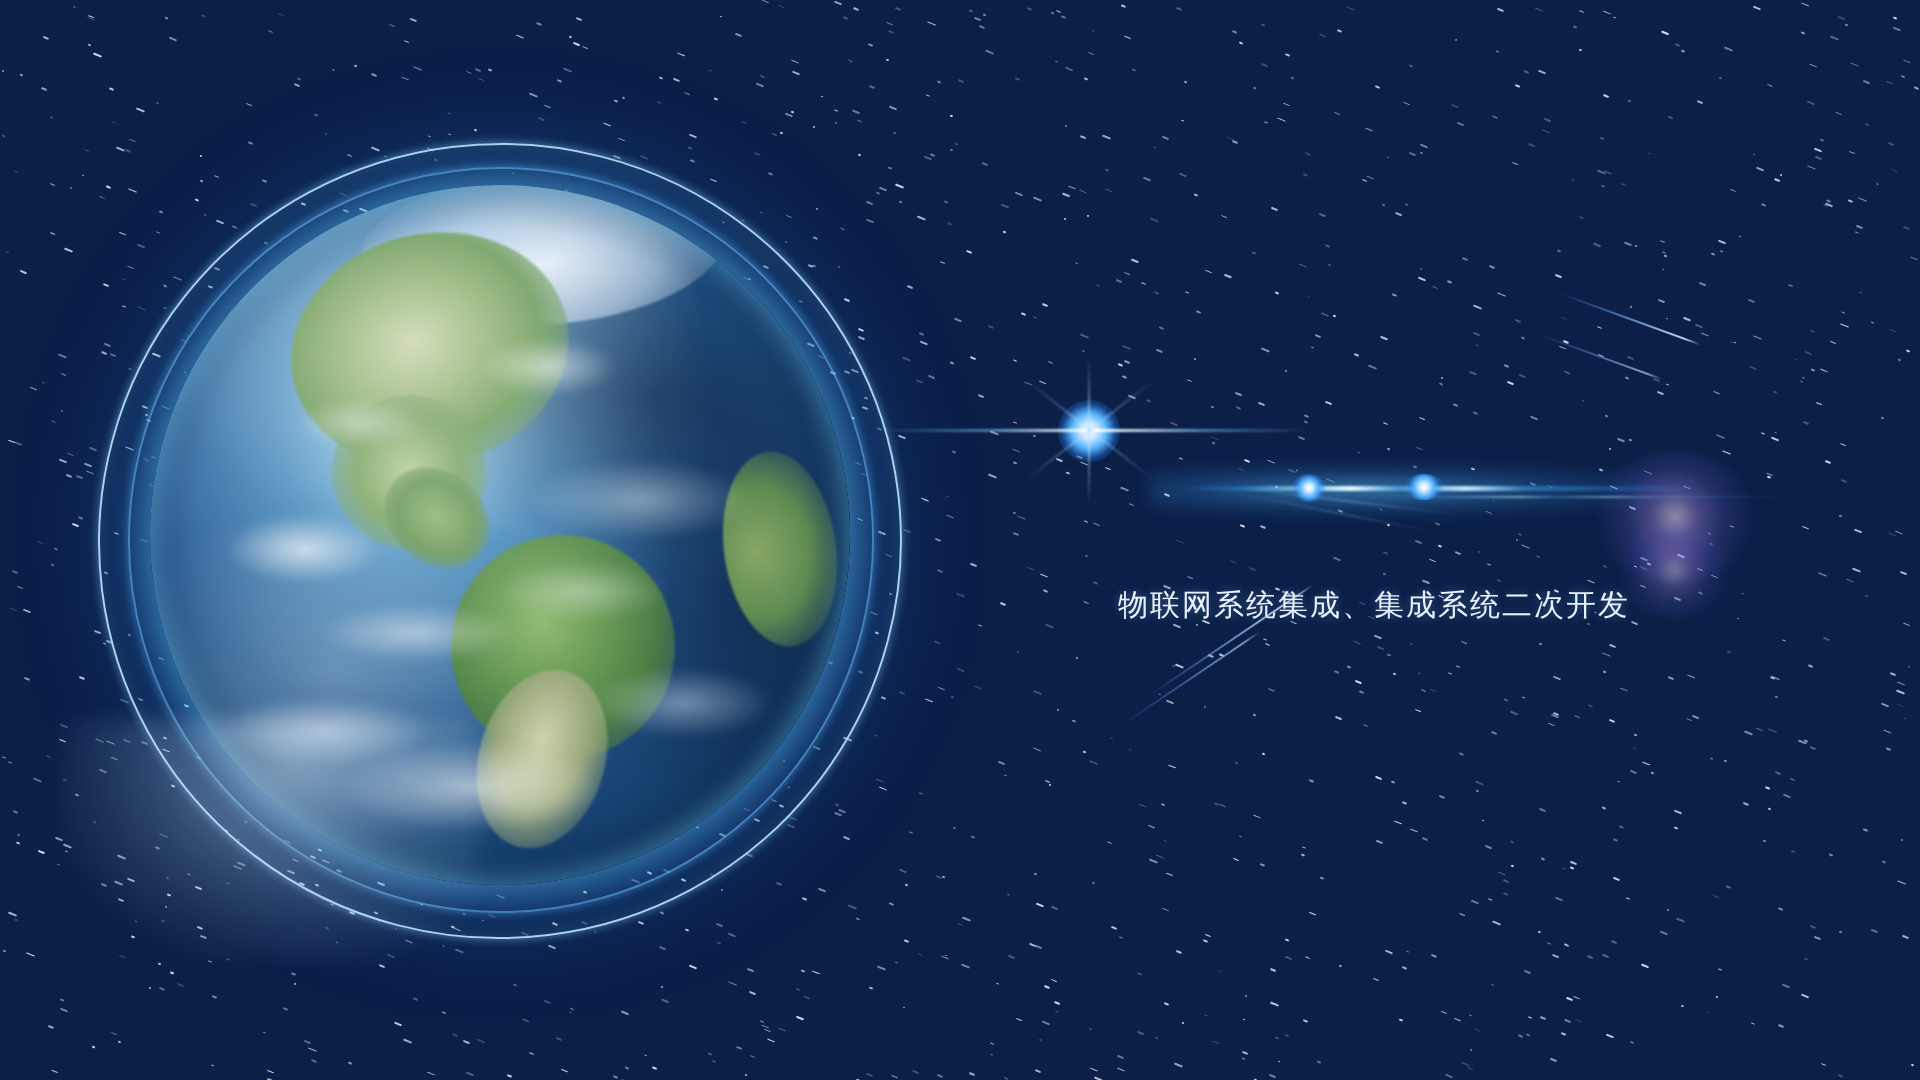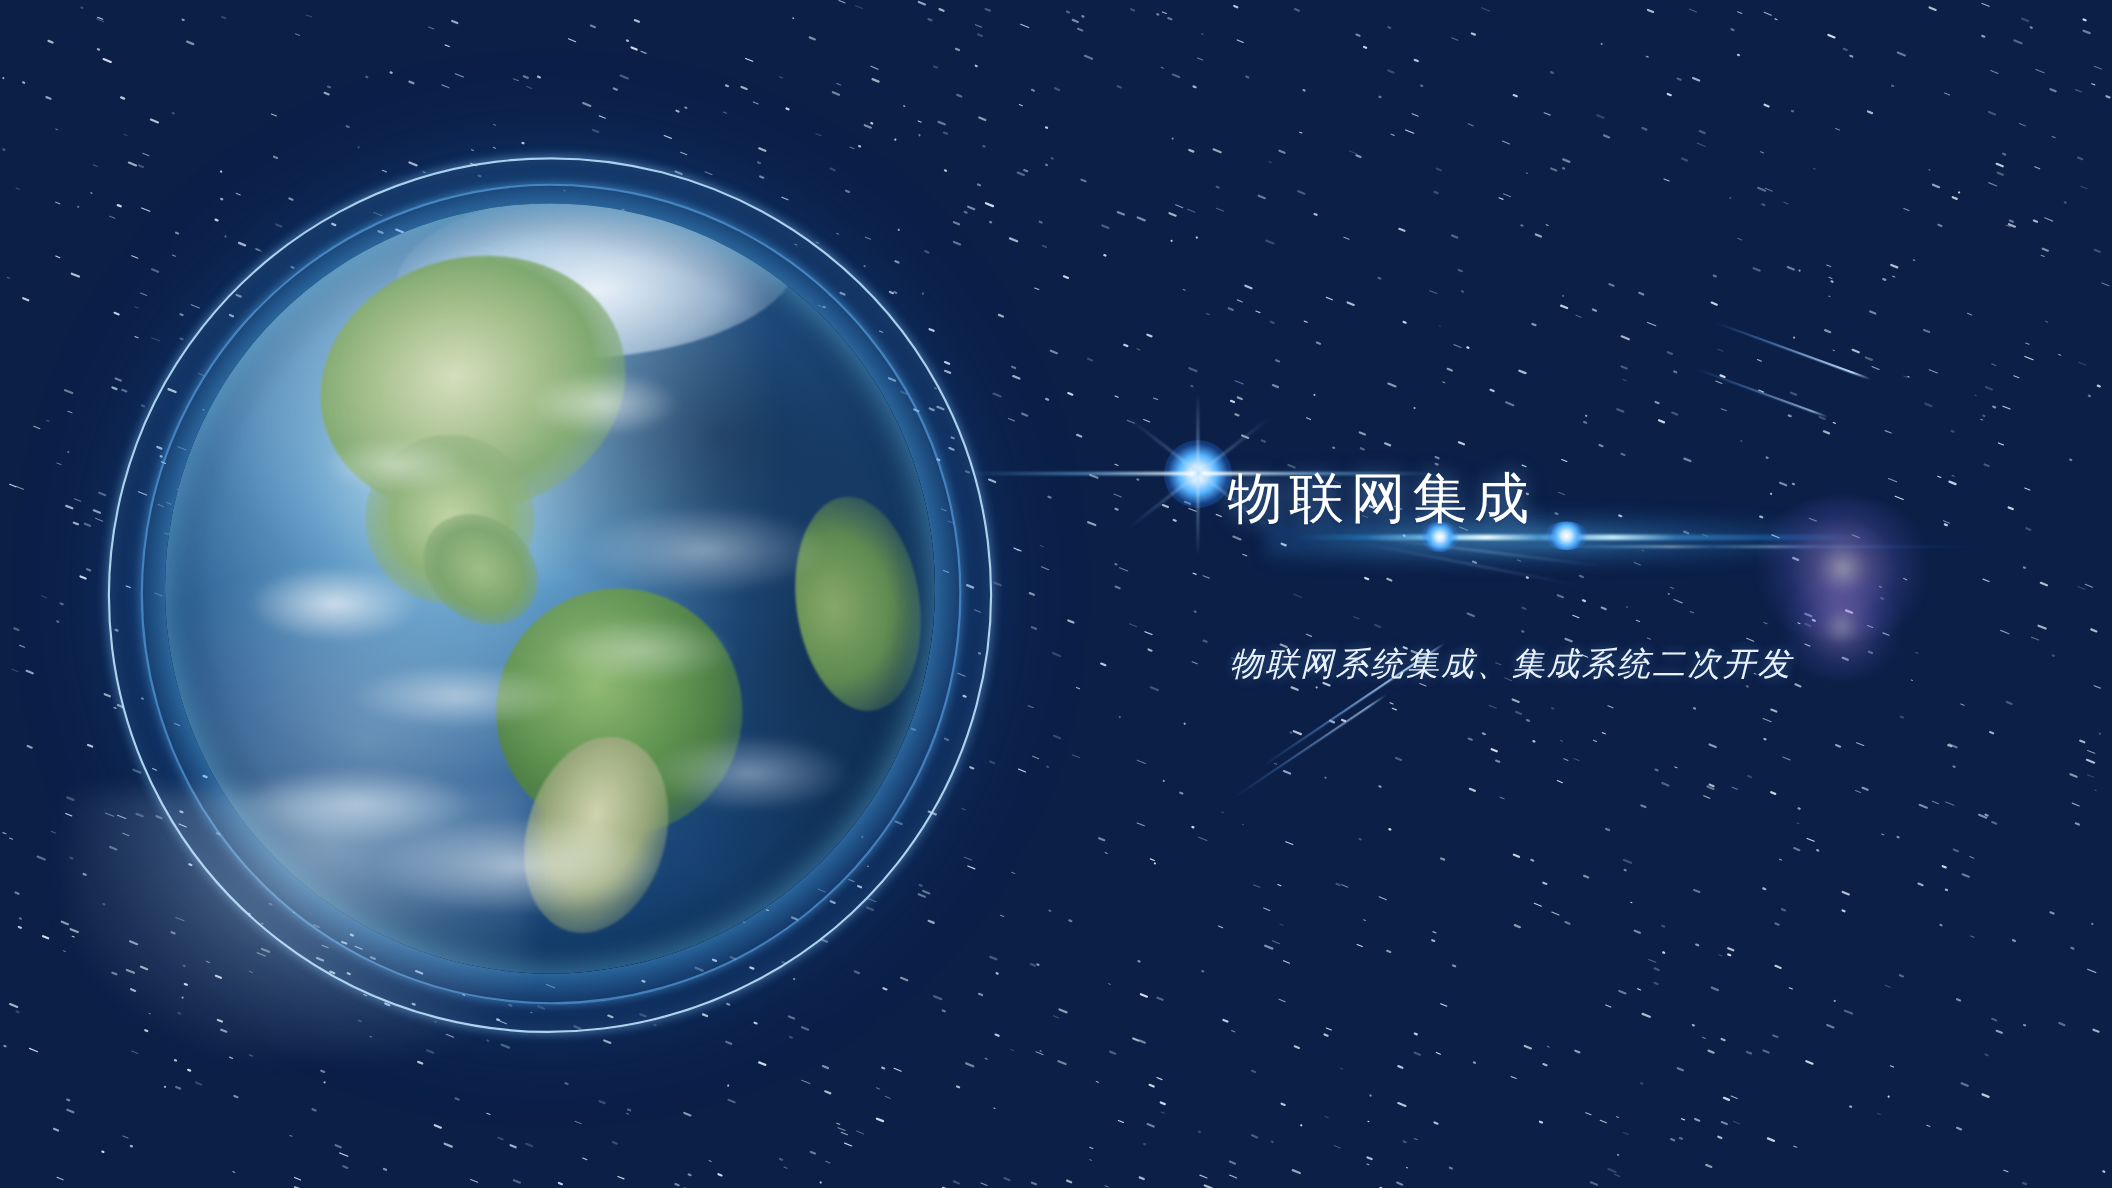--- a/index.html
+++ b/index.html
@@ -281,21 +281,21 @@
     left: 1118px;
     color: #e9f2fb;
     font-size: 30px;
     letter-spacing: 2px;
     line-height: 1;
     font-weight: 400;
     text-shadow: 0 0 10px rgba(120,180,250,0.45), 0 1px 2px rgba(0,20,60,0.40);
     white-space: nowrap;
   }
   .subline.l1 { top: 533px; }
-  .subline.l2 { top: 590px; font-style: italic; }
+  .subline.l2 { top: 590px; }
 </style>
 </head>
 <body>
 
 <div id="stage">
 
   <div class="starfield" id="starfield">
       <i class="star" style="left:1253.0px;top:713.7px;width:2.9px;height:2.1px;border-radius:2.1px;opacity:0.61;"></i>
       <i class="star" style="left:427.2px;top:149.0px;width:6.9px;height:1.4px;border-radius:1.4px;opacity:0.74;"></i>
       <i class="star" style="left:1892.5px;top:28.3px;width:7.9px;height:1.5px;border-radius:1.5px;opacity:0.45;"></i>
@@ -1589,18 +1589,17 @@
   <div class="flare-diag" style="left:1232px; top:512px; width:210px; transform:rotate(11deg); opacity:0.40;"></div>
 
   <div class="purple-glow" style="left:1590px; top:452px; width:170px; height:130px;"></div>
   <div class="purple-glow" style="left:1614px; top:522px; width:120px; height:96px; opacity:0.75;"></div>
 
   <div class="meteor" style="left:1555px; top:318px; width:150px; transform:rotate(20deg);"></div>
   <div class="meteor" style="left:1536px; top:356px; width:130px; transform:rotate(20deg); opacity:0.70;"></div>
   <div class="meteor" style="left:1130px; top:640px; width:200px; transform:rotate(-34deg);"></div>
   <div class="meteor" style="left:1105px; top:678px; width:170px; transform:rotate(-34deg); opacity:0.65;"></div>
 
-  <div class="headline">物联网集成</div>
 
 
   <div class="subline l2">物联网系统集成、集成系统二次开发</div>
 
 </div>
 
 </body></html>

